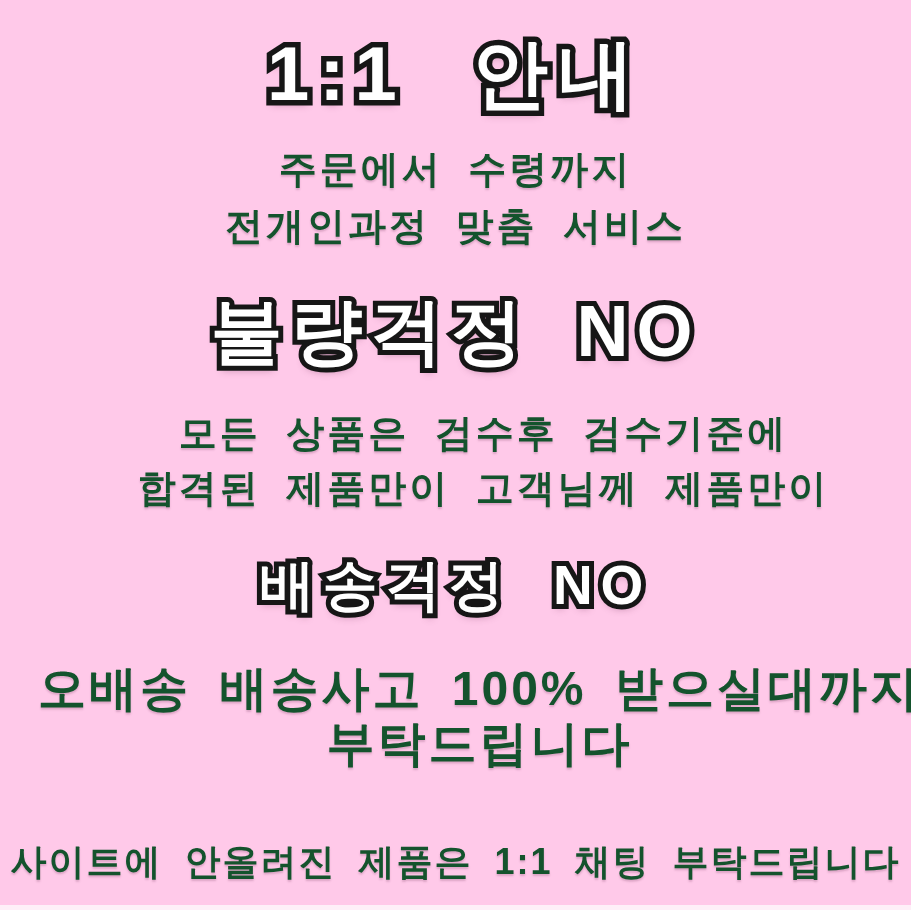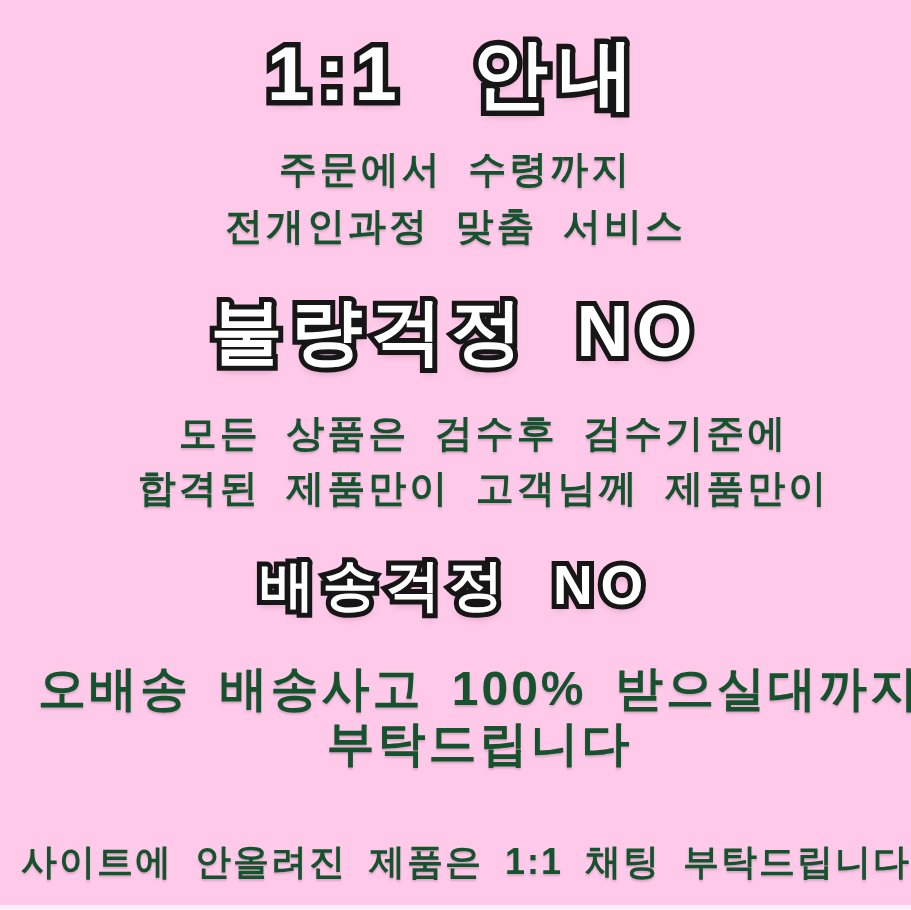--- a/index.html
+++ b/index.html
@@ -61,21 +61,21 @@
   #heading-defect .bubble { letter-spacing: 8px; word-spacing: 18px; }
 
   #body-defect { top: 406px; font-size: 38px; line-height: 55px; padding-left: 28px; }
 
   #heading-shipping { top: 549px; font-size: 55px; }
   #heading-shipping .bubble { letter-spacing: 8px; word-spacing: 18px; }
 
   #body-shipping { top: 661px; font-size: 48px; line-height: 55px; padding-left: 24px; }
 
   #footer { top: 838px; font-size: 36px; }
-  #footer .body-text { letter-spacing: 2px; word-spacing: 10px; text-align: right; }
+  #footer .body-text { letter-spacing: 2px; word-spacing: 10px; }
 
   .bottom-strip {
     position: absolute;
     left: 0;
     bottom: 0;
     width: 100%;
     height: 5px;
     background: #feeff8;
   }
 </style>

